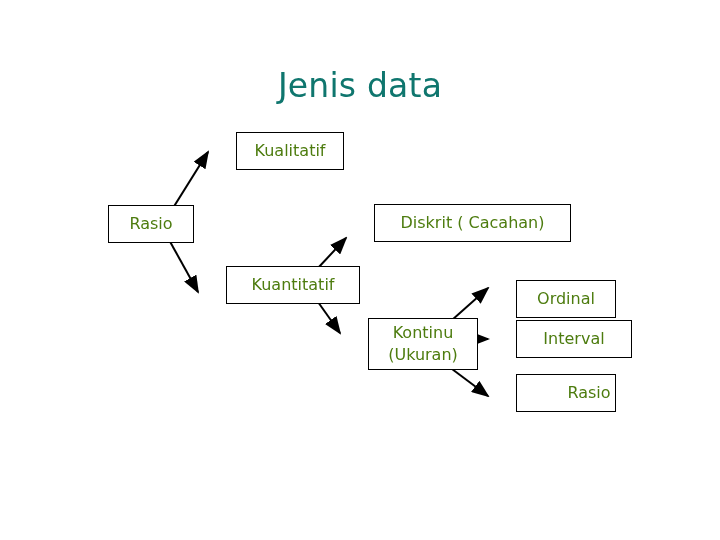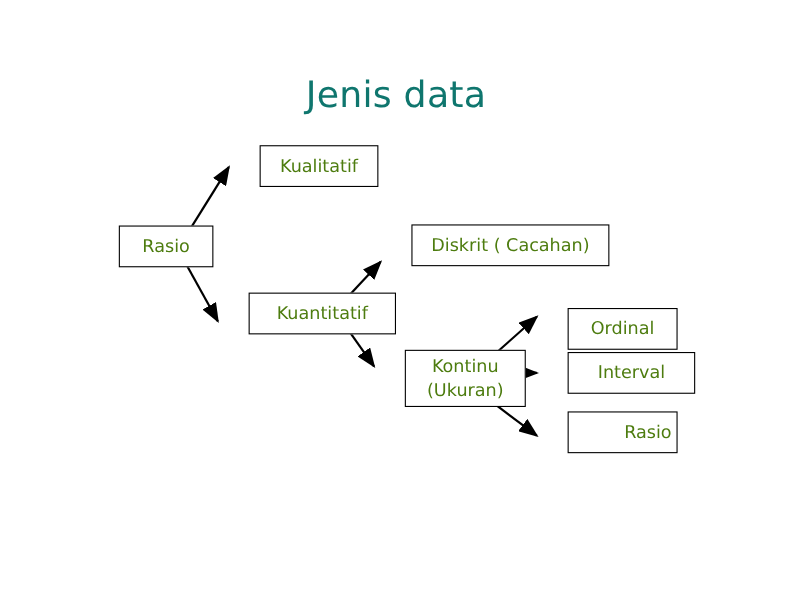--- a/index.html
+++ b/index.html
@@ -87,21 +87,21 @@
   <div id="node-layer">
       <div class="node-box" style="left: 82px; top: 205px; width: 86px; height: 38px;">
         <span class="node-label">Rasio</span>
       </div>
       <div class="node-box" style="left: 210px; top: 132px; width: 108px; height: 38px;">
         <span class="node-label">Kualitatif</span>
       </div>
       <div class="node-box" style="left: 200px; top: 266px; width: 134px; height: 38px;">
         <span class="node-label">Kuantitatif</span>
       </div>
-      <div class="node-box" style="left: 348px; top: 204px; width: 180px; height: 38px;">
+      <div class="node-box" style="left: 348px; top: 204px; width: 197px; height: 38px;">
         <span class="node-label">Diskrit ( Cacahan)</span>
       </div>
       <div class="node-box" style="left: 342px; top: 318px; width: 110px; height: 52px;">
         <span class="node-label">Kontinu
 (Ukuran)</span>
       </div>
       <div class="node-box" style="left: 490px; top: 280px; width: 100px; height: 38px;">
         <span class="node-label">Ordinal</span>
       </div>
       <div class="node-box" style="left: 490px; top: 320px; width: 116px; height: 38px;">

